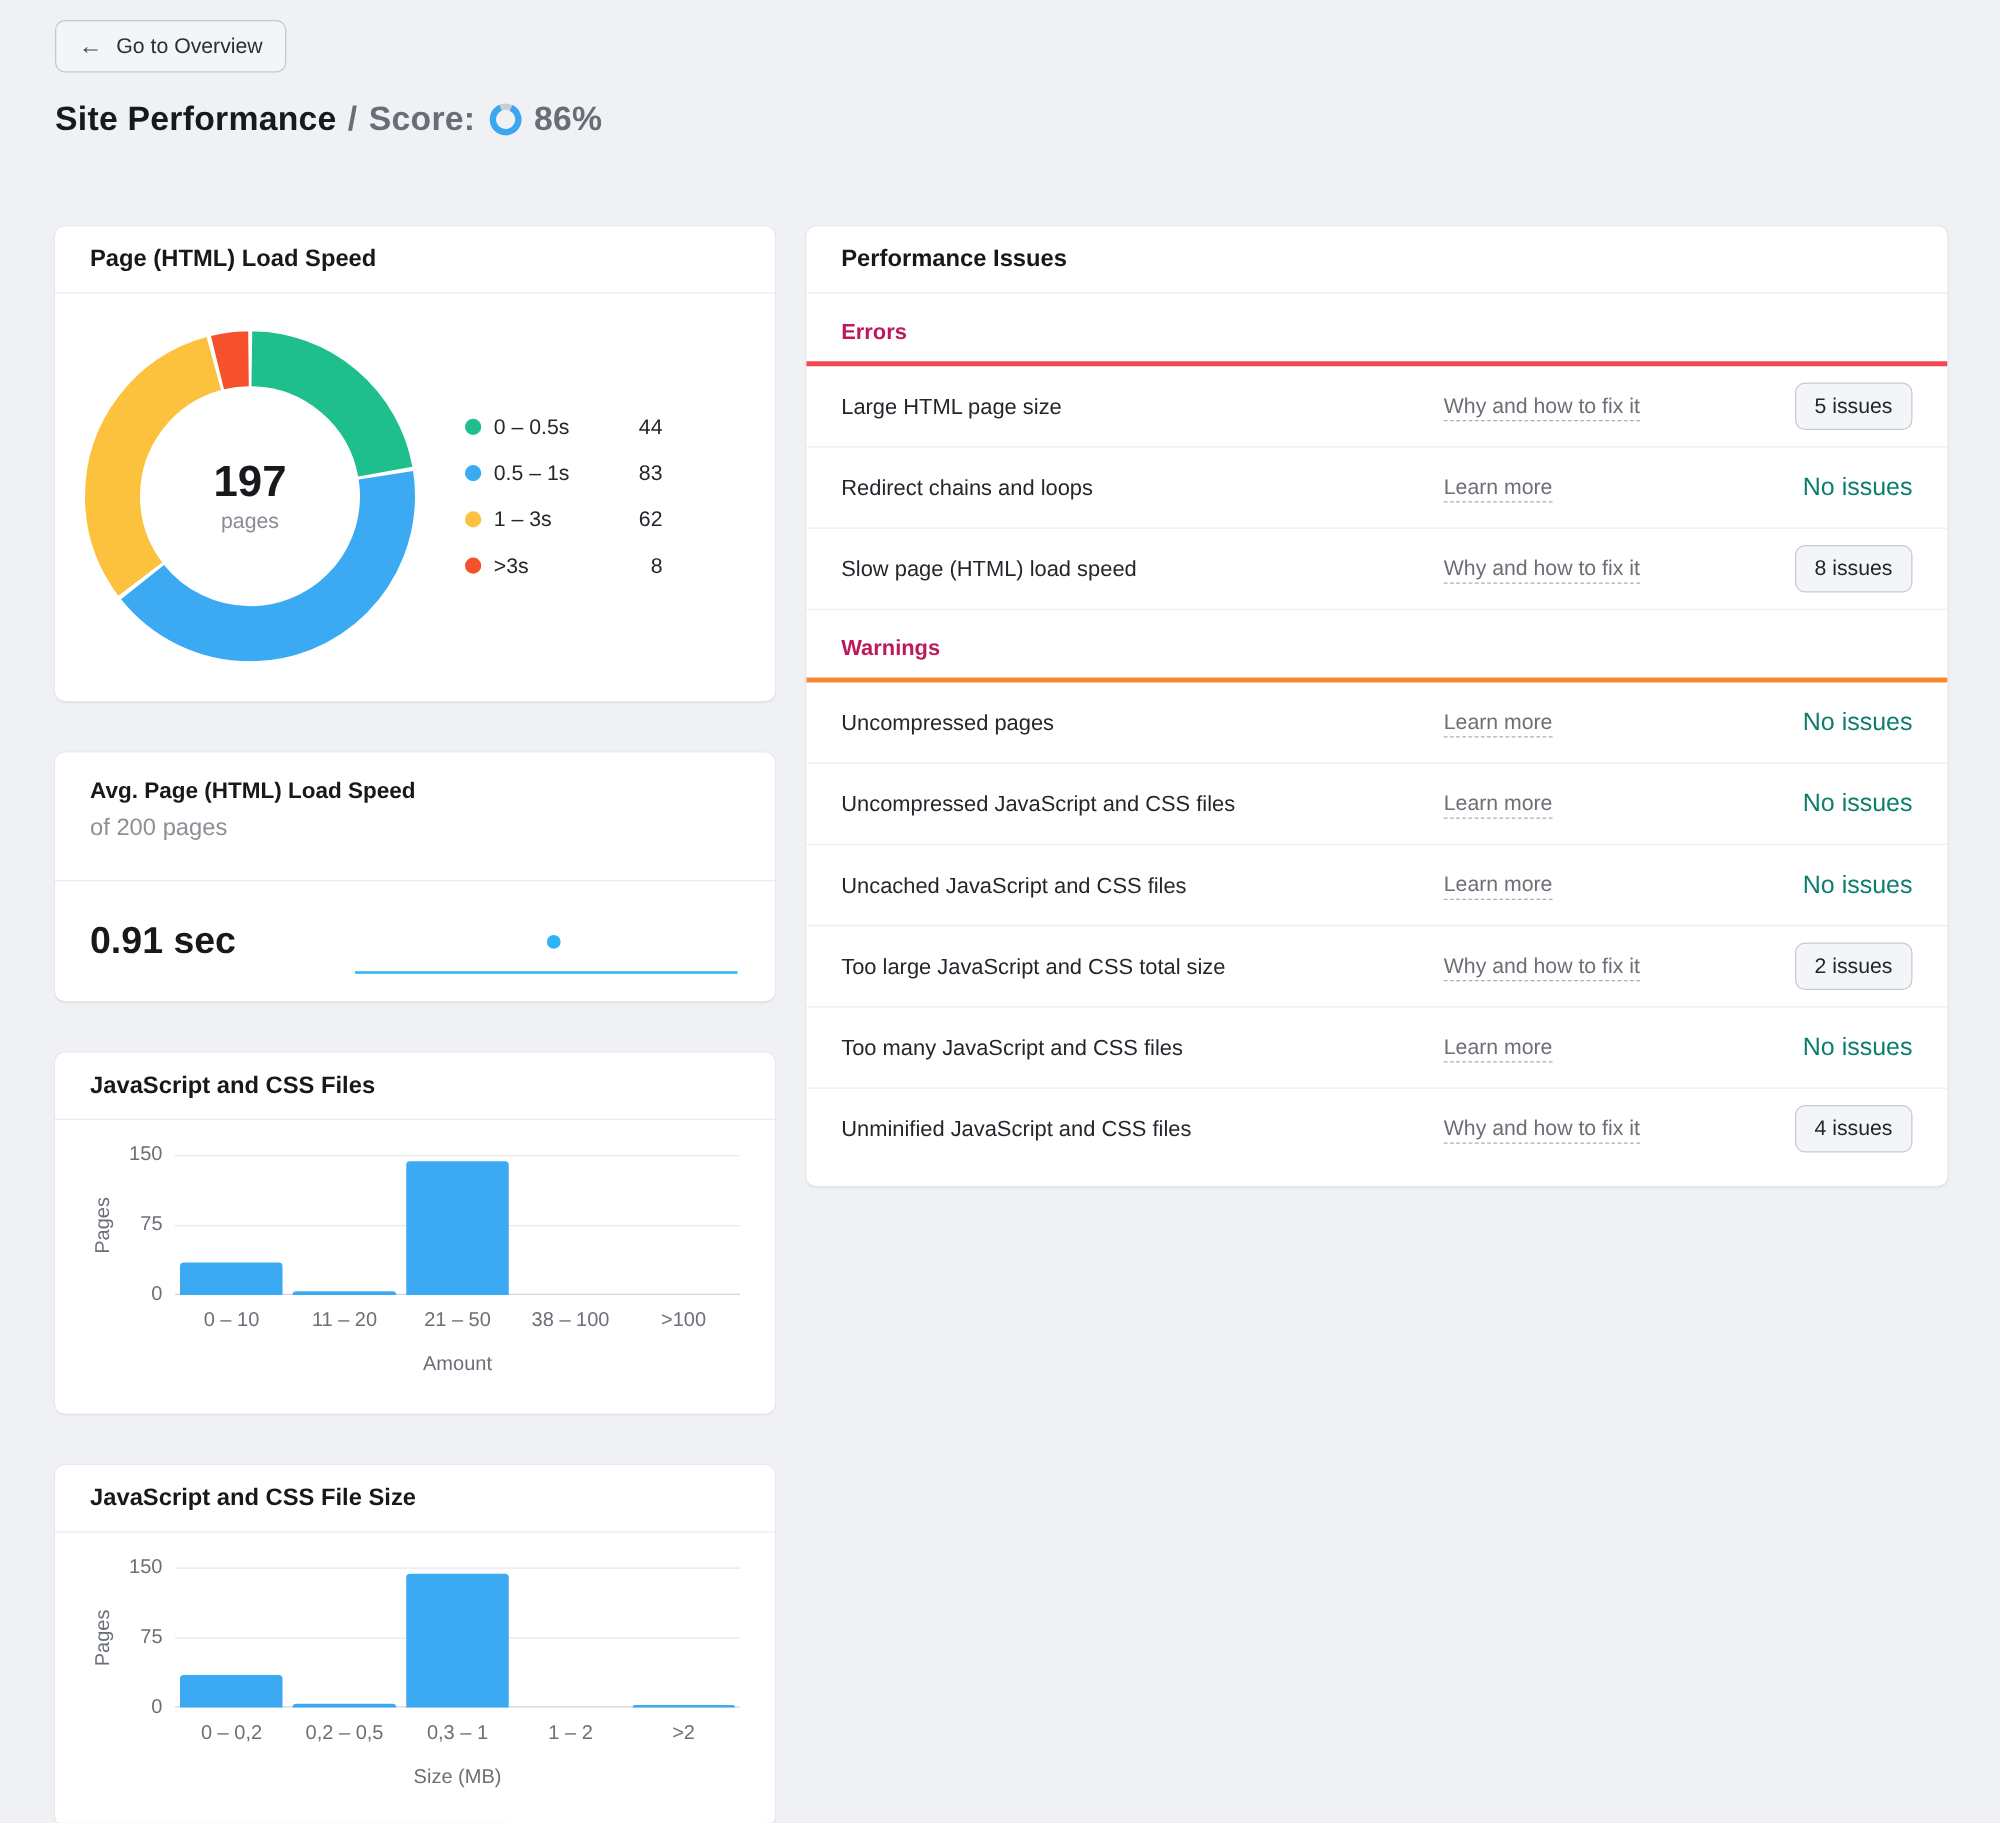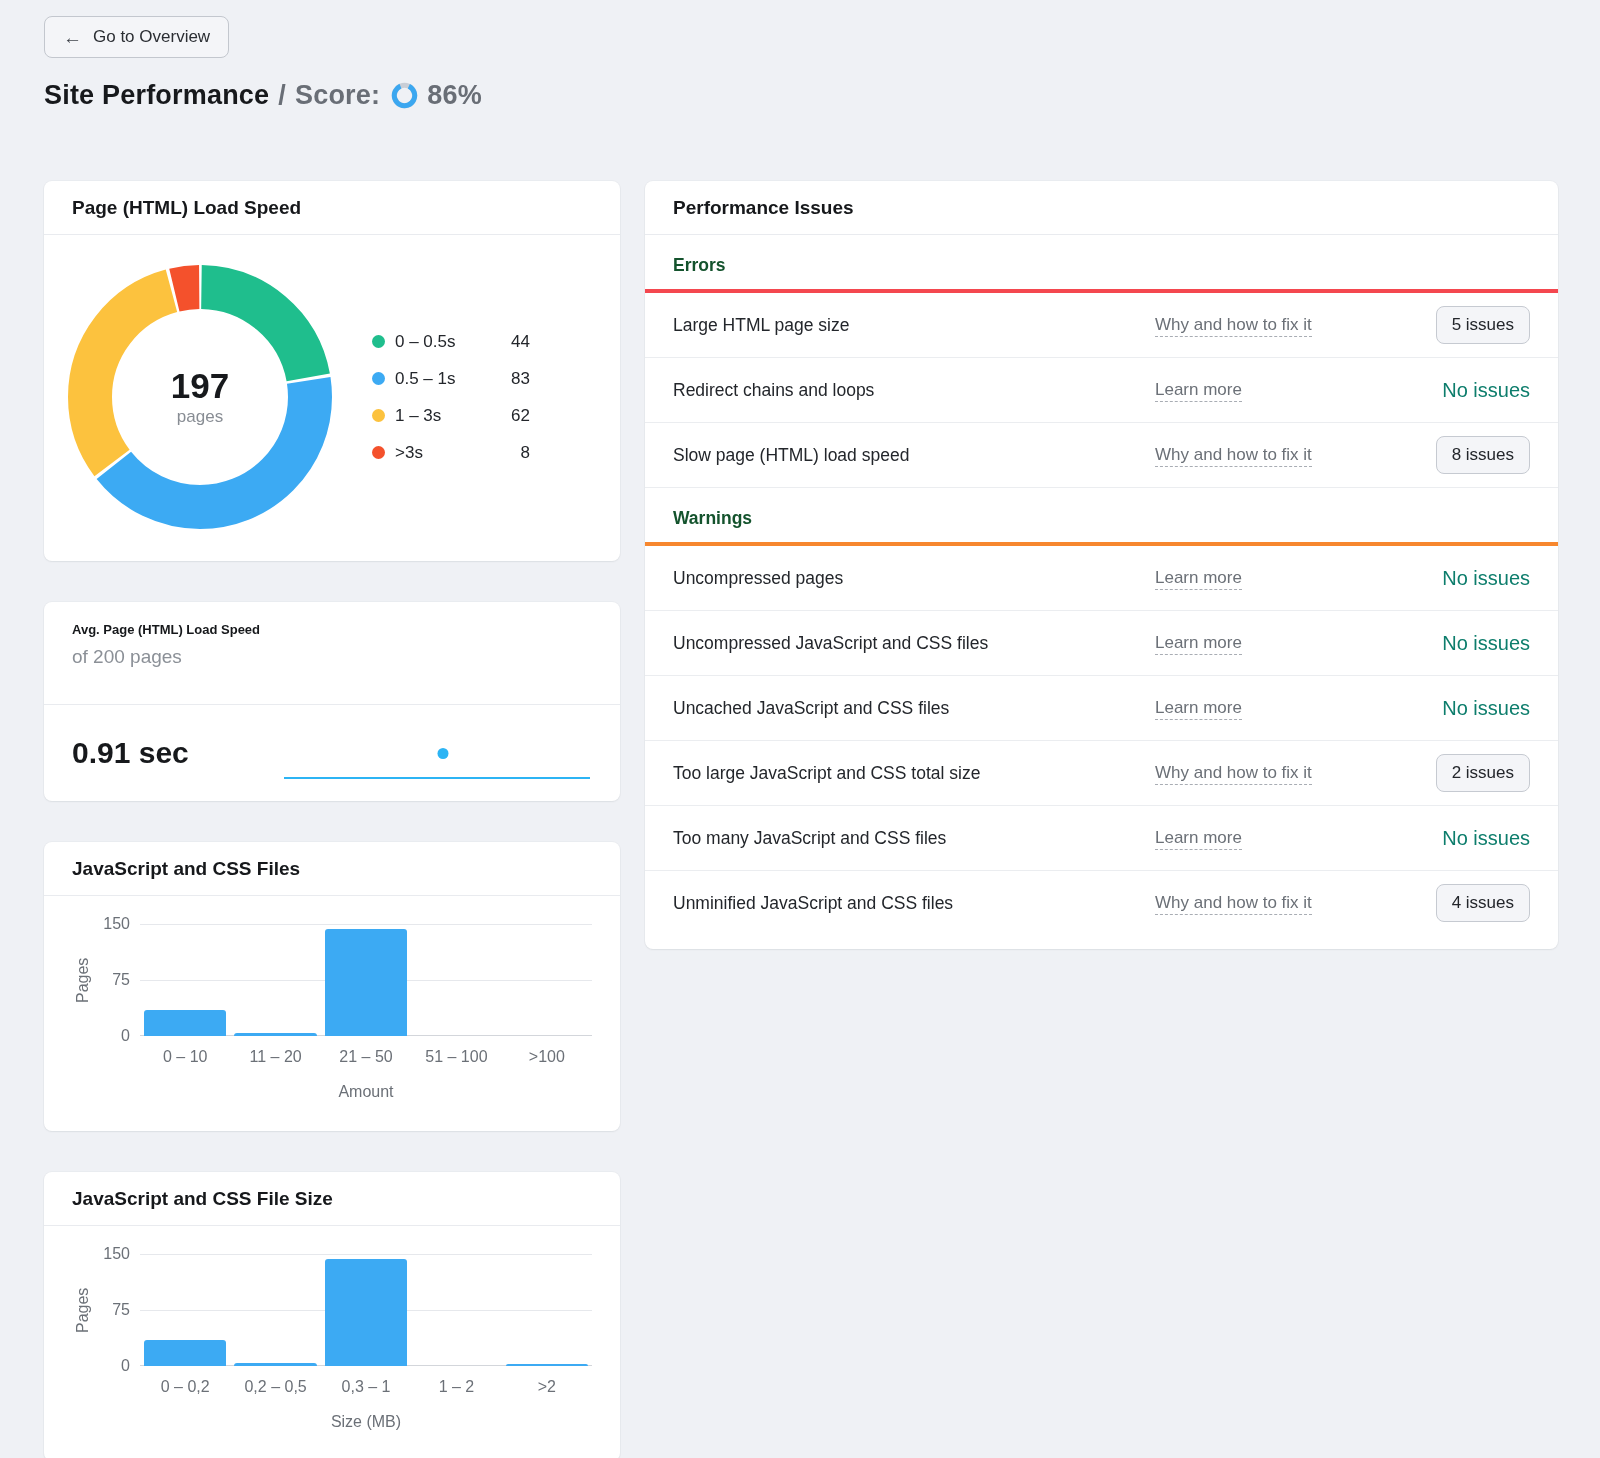--- a/index.html
+++ b/index.html
@@ -56,21 +56,21 @@
   .donut-value{font-size:35px;font-weight:bold;color:#17191c;line-height:1.1;}
   .donut-label{font-size:17px;color:#888d94;margin-top:2px;}
   .legend{display:flex;flex-direction:column;gap:17px;width:158px;}
   .legend-item{display:flex;align-items:center;font-size:17px;color:#23262b;}
   .legend-dot{width:13px;height:13px;border-radius:50%;margin-right:10px;flex:none;}
   .legend-val{margin-left:auto;}
 
   
   .card-avg{height:199px;margin-bottom:24px;box-sizing:border-box;}
   .avg-header{padding:20px 28px 0;height:82px;box-sizing:content-box;border-bottom:1px solid #e9ebef;}
-  .avg-title{font-size:13px;font-weight:bold;color:#16181b;}
+  .avg-title{font-size:18px;font-weight:bold;color:#16181b;}
   .avg-sub{font-size:19px;color:#8b9097;margin-top:9px;}
   .avg-body{position:relative;height:96px;}
   .avg-value{
     position:absolute;left:28px;top:50%;transform:translateY(-50%);
     font-size:30px;font-weight:bold;color:#17191c;
   }
   .trend{position:absolute;left:240px;right:30px;top:0;bottom:0;}
   .trend-line{position:absolute;left:0;right:0;bottom:22px;height:2px;background:#2cb4f4;}
   .trend-dot{
     position:absolute;width:11px;height:11px;border-radius:50%;
@@ -96,21 +96,21 @@
   .g-top{top:0;}
   .g-mid{top:50%;}
   .baseline{position:absolute;left:0;right:0;bottom:0;height:1px;background:#d3d6db;}
   .bar{position:absolute;bottom:0;background:#3caaf3;border-radius:3px 3px 0 0;}
   .cats{display:flex;margin-left:68px;margin-top:12px;font-size:16px;color:#6b7077;}
   .cats span{flex:1;text-align:center;}
   .xlabel{margin-left:68px;margin-top:17px;text-align:center;font-size:16px;color:#6b7077;}
 
   
   .card-issues{padding-bottom:14px;}
-  .section-label{padding:20px 28px 13px;font-size:17.5px;font-weight:bold;color:#14532d;}
+  .section-label{padding:20px 28px 13px;font-size:17.5px;font-weight:bold;color:#be185d;}
   .accent-line{height:4px;width:100%;}
   .issue-row{
     display:flex;align-items:center;height:64px;padding:0 28px;
     border-bottom:1px solid #ebedf0;
   }
   .issue-section:last-child .issue-row:last-child{border-bottom:none;}
   .issue-label{flex:1;font-size:17.5px;color:#23262b;}
   .issue-linkcol{width:250px;flex:none;}
   .issue-link{
     font-size:17px;color:#6b7077;text-decoration:none;
@@ -218,21 +218,21 @@
             <div class="baseline"></div>
           <div class="bar" style="background: rgb(60, 170, 243); left: calc(0% + 4px); width: calc(20% - 8px); height: 26px;"></div>
               <div class="bar" style="background: rgb(60, 170, 243); left: calc(20% + 4px); width: calc(20% - 8px); height: 3px;"></div>
               <div class="bar" style="background: rgb(60, 170, 243); left: calc(40% + 4px); width: calc(20% - 8px); height: 107px;"></div>
             </div>
         </div>
         <div class="cats" id="cats-1">
             <span>0 – 10</span>
             <span>11 – 20</span>
             <span>21 – 50</span>
-            <span>51 – 100</span>
+            <span>38 – 100</span>
             <span>&gt;100</span>
           </div>
         <div class="xlabel">Amount</div>
       </div>
     </section>
 
     <section class="card card-bars">
       <div class="card-header">JavaScript and CSS File Size</div>
       <div class="chart-body">
         <div class="chart-flex">

